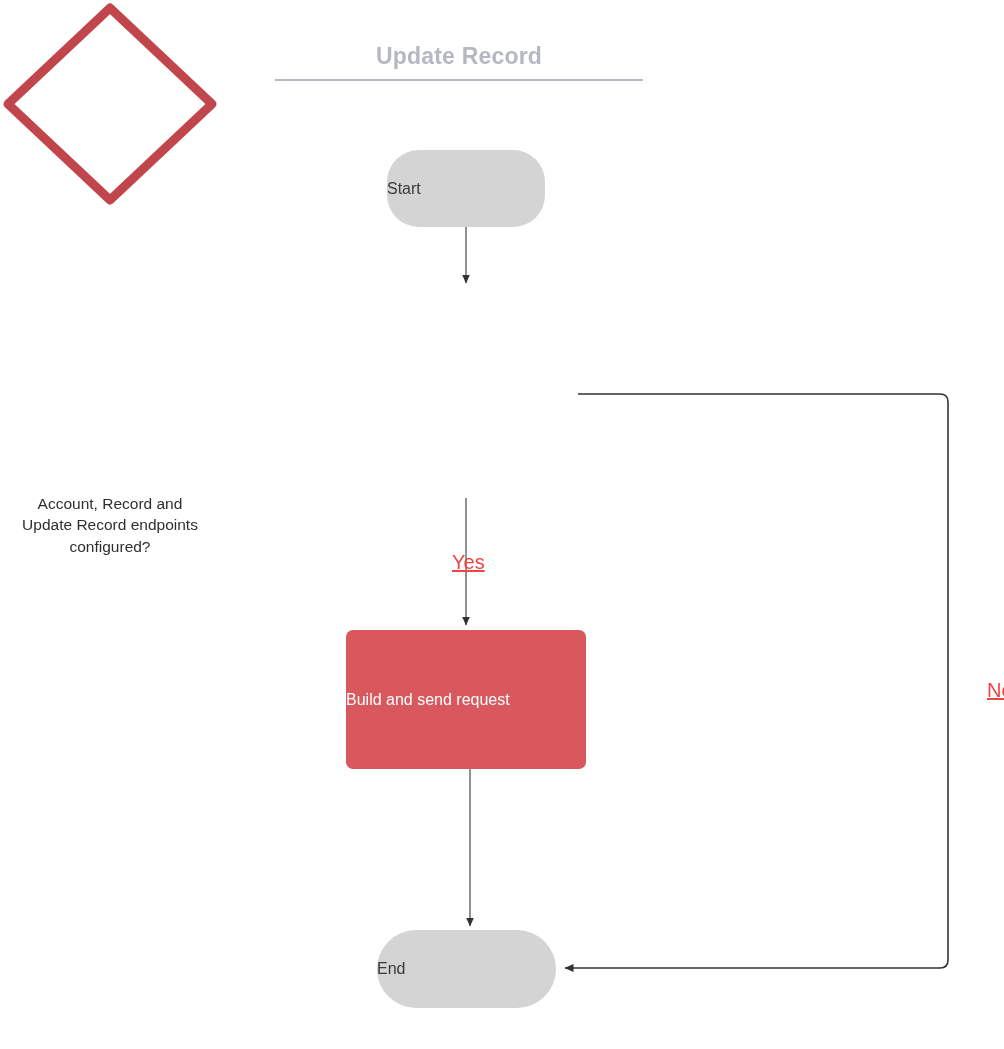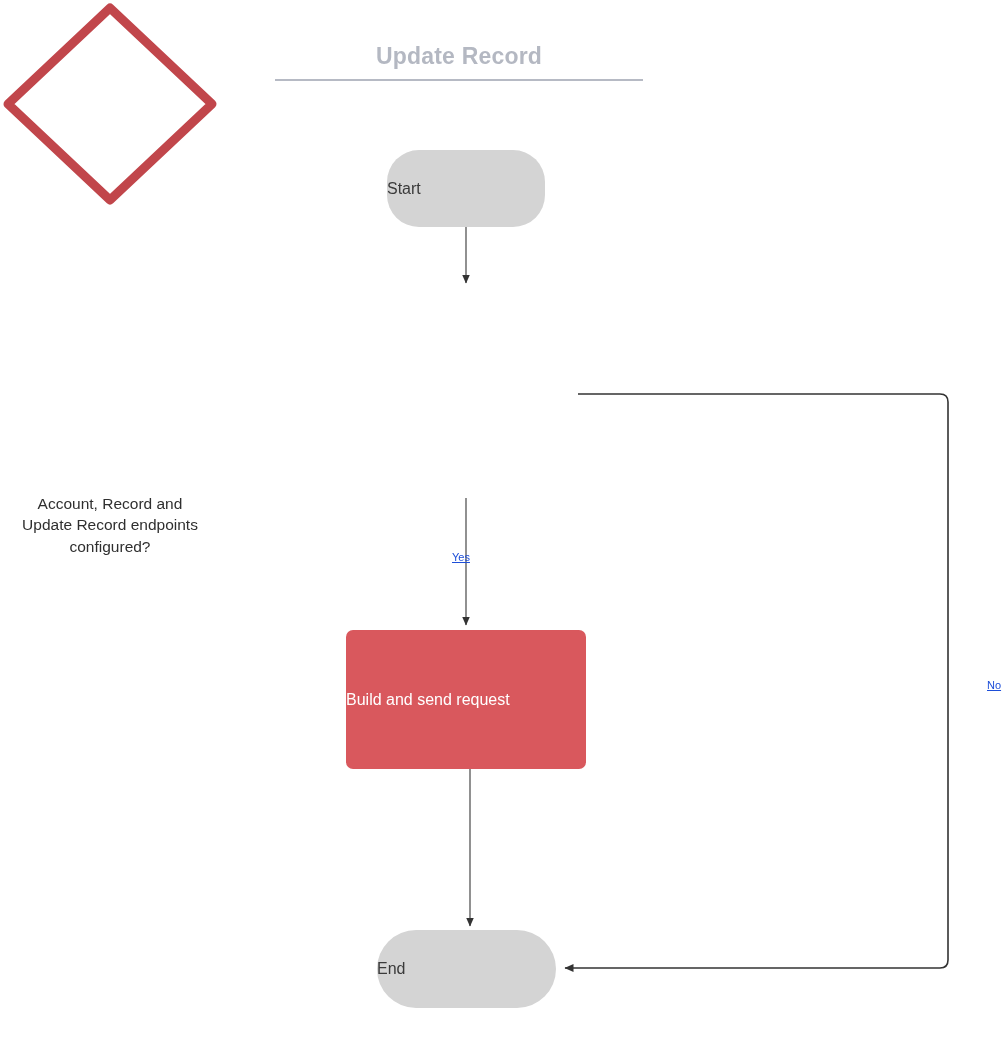--- a/index.html
+++ b/index.html
@@ -115,22 +115,22 @@
     text-align: center;
     font-size: 15.5px;
     line-height: 21.5px;
     color: #2f2f2f;
     white-space: pre-line;
   }
 
   
   .edge-label {
     position: absolute;
-    font-size: 11px;
-    color: #1d4ed8;
+    font-size: 20px;
+    color: #ef4444;
     white-space: nowrap;
     text-decoration: underline;
   }
   #label-yes {
     left: 452px;
     top: 551px;
   }
   #label-no {
     left: 987px;
     top: 679px;

